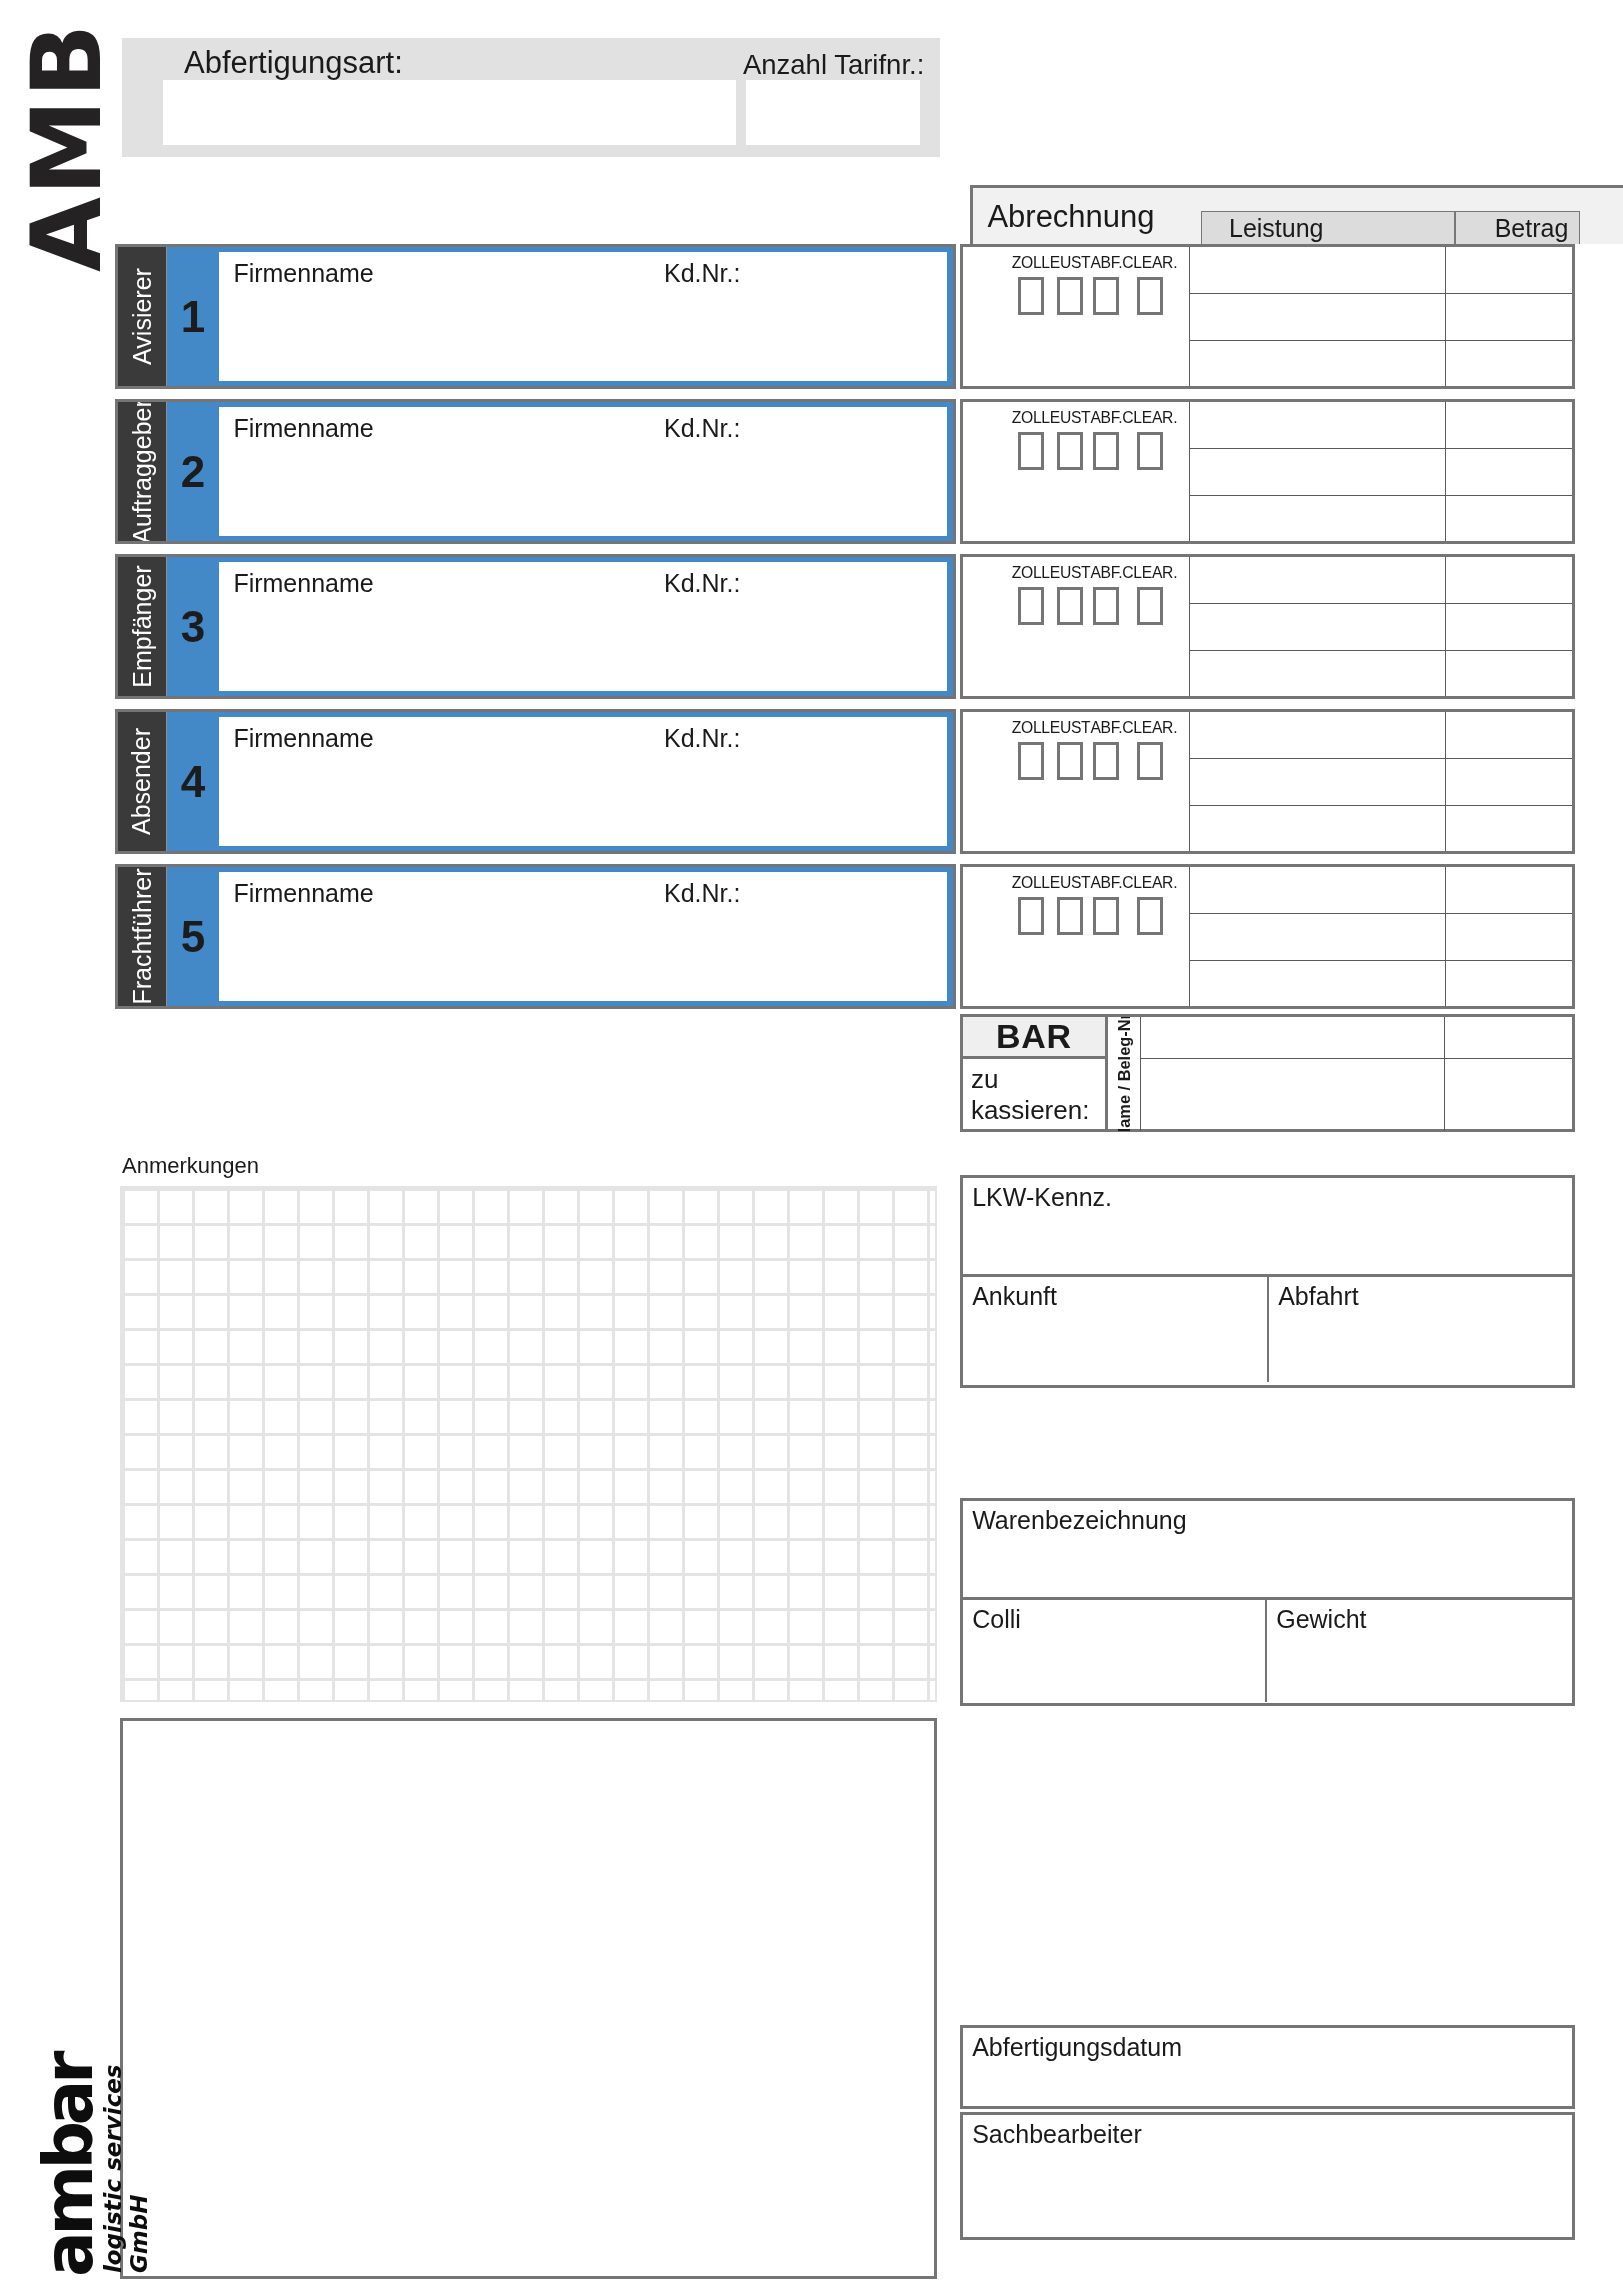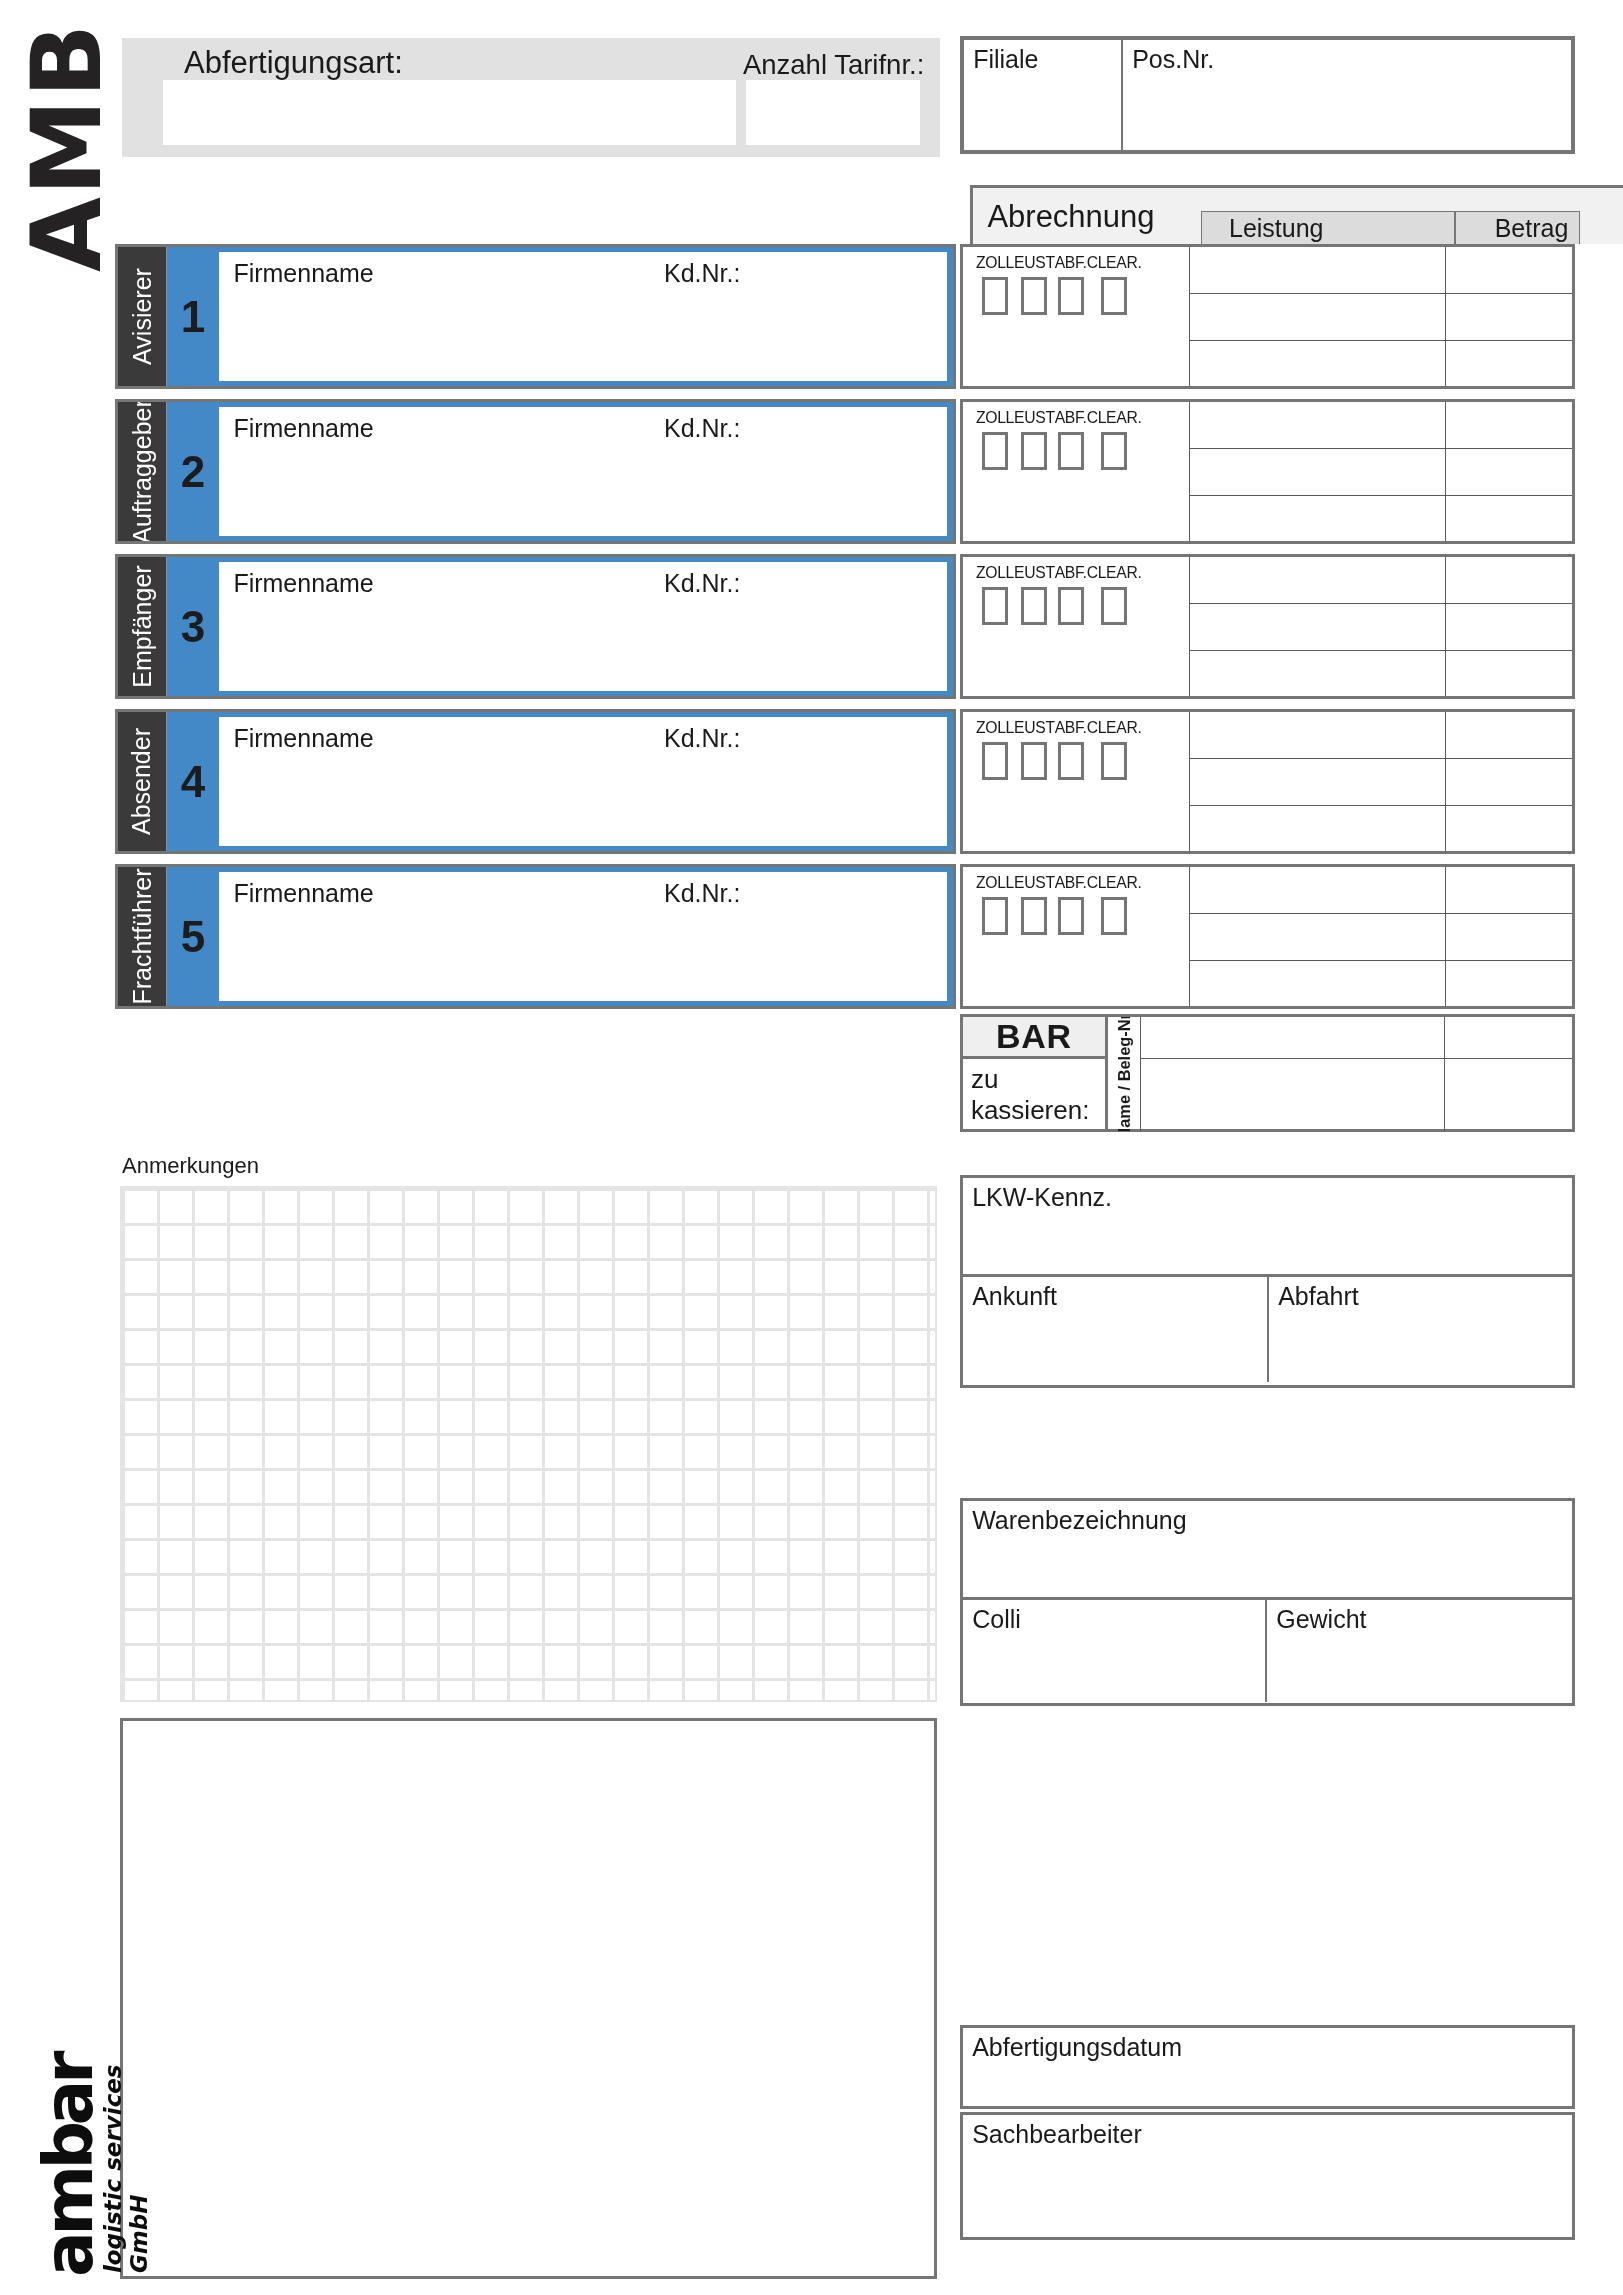--- a/index.html
+++ b/index.html
@@ -44,21 +44,21 @@
   .num { width:52px; color:#1c1c1c; font-size:44px; font-weight:bold; display:flex;
     align-items:center; justify-content:center; }
   .firmbox { flex:1; background:#fff; margin:5.2px 6.5px 5.2px 0; position:relative; }
   .firm-label { position:absolute; left:14.4px; top:6.5px; font-size:25px; }
   .kd-label { position:absolute; left:445px; top:6.5px; font-size:25px; }
 
   
   .row-right { left:960px; width:615px; height:145px; border:3.9px solid #757575; background:#fff;
     display:grid; grid-template-columns:227px 255px 1fr; grid-template-rows:repeat(3,1fr); }
   .chk-cell { grid-row:1/4; border-right:1.3px solid #5a5a5a; display:flex;
-    justify-content:flex-start; padding:6.5px 11.8px 0 13px; }
+    justify-content:flex-end; padding:6.5px 11.8px 0 13px; }
   .chk { display:flex; flex-direction:column; align-items:center; }
   .chk-label { font-size:15.7px; letter-spacing:-0.3px; }
   .chk-box { width:26px; height:38px; border:3.9px solid #757575; margin-top:5.2px; box-sizing:border-box; background:#fff; }
   .lcell { border-top:1.3px solid #5a5a5a; }
   .bcell { border-top:1.3px solid #5a5a5a; border-left:1.3px solid #5a5a5a; }
   .r1 { border-top:none; }
 
   
   .bar-block { left:960px; top:1014px; width:615px; height:118px; border:3.9px solid #757575; background:#fff;
     display:grid; grid-template-columns:145px 33px 304px 1fr; grid-template-rows:1fr 1fr; }
@@ -116,28 +116,20 @@
 
   <div class="abs amb-logo">AMB</div>
 
   <div class="abs hdr-panel">
     <span class="hdr-label">Abfertigungsart:</span>
     <span class="hdr-label2">Anzahl Tarifnr.:</span>
     <div class="hdr-input1"></div>
     <div class="hdr-input2"></div>
   </div>
 
-  <div class="abs filiale-box">
-    <div class="filiale-cell">
-      <span class="cell-label">Filiale</span>
-    </div>
-    <div class="posnr-cell">
-      <span class="cell-label">Pos.Nr.</span>
-    </div>
-  </div>
 
   <div class="abs abr-head">
     <span class="abr-title">Abrechnung</span>
     <div class="lb-head lb-leistung">Leistung</div>
     <div class="lb-head lb-betrag">Betrag</div>
   </div>
 
   <div class="abs row-left" style="top:244px">
     <div class="role">
         <span>Avisierer</span>

